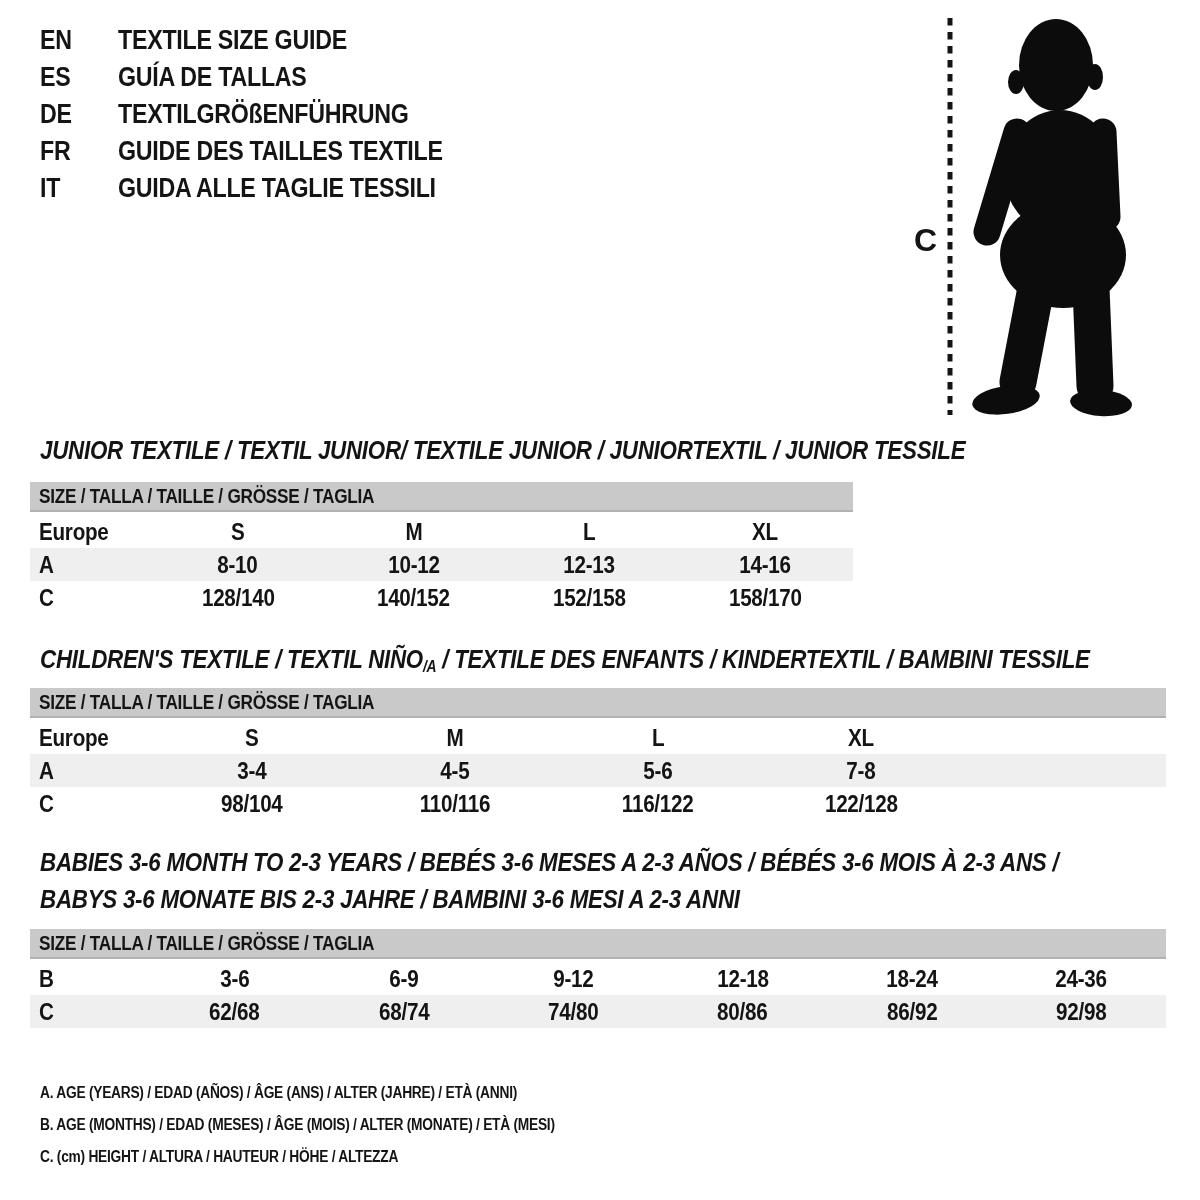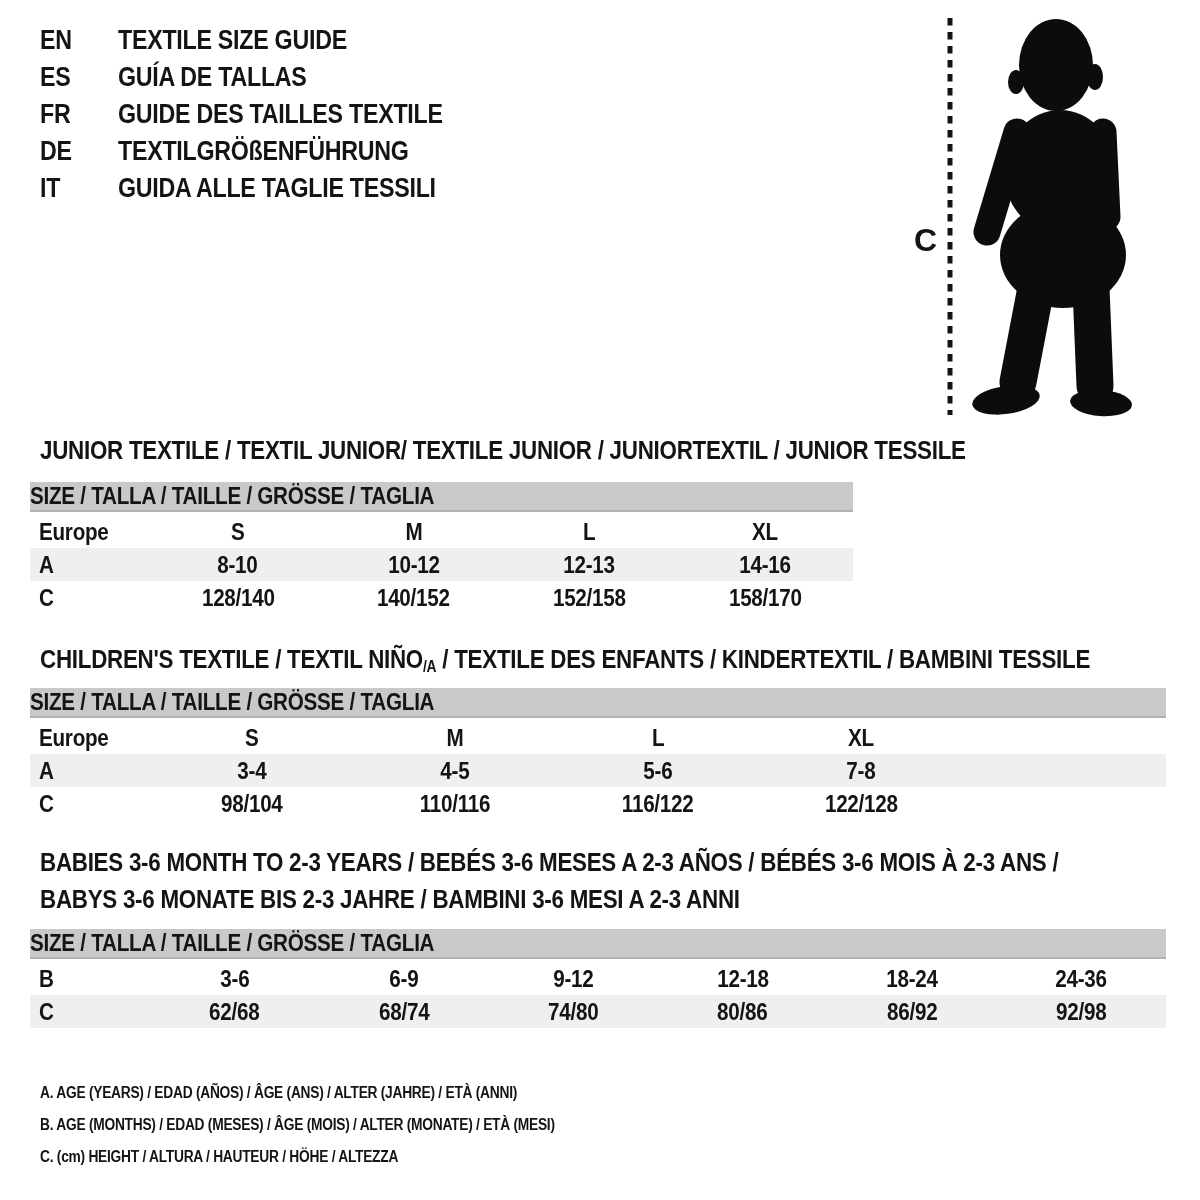--- a/index.html
+++ b/index.html
@@ -34,31 +34,31 @@
     font-size: 27px; font-weight: 700;
   }
 
   
   .fig { position: absolute; left: 895px; top: 10px; width: 260px; height: 412px; }
   .fig text { font-family: "Liberation Sans", sans-serif; }
 
   
   .headline {
     position: absolute; left: 40px;
-    font-size: 26px; font-weight: 700; line-height: 37px;
+    font-size: 26px; font-weight: 700; line-height: 37px; font-style: italic;
   }
   .sub-a { font-size: 0.62em; vertical-align: -0.22em; }
 
   
   .size-table { position: absolute; left: 30px; }
   .size-table .bar {
     height: 30px; background: #c9c9c9;
     border-bottom: 2px solid #b2b2b2;
-    line-height: 28px; 
-    font-size: 24px; font-weight: 700;
+    line-height: 28px; padding-left: 9px;
+    font-size: 20px; font-weight: 700;
   }
   .rows { margin-top: 3px; }
   .trow {
     display: grid;
     height: 33px; line-height: 33px;
     font-size: 24px; font-weight: 700;
   }
   .cols4 { grid-template-columns: 120px repeat(4, 1fr); }
   .cols5 { grid-template-columns: 120px repeat(5, 1fr); }
   .cols6 { grid-template-columns: 120px repeat(6, 1fr); }
@@ -78,26 +78,26 @@
   <div class="lang-list">
     <div class="lang-row">
       <span class="cond">EN</span>
       <span class="cond">TEXTILE SIZE GUIDE</span>
     </div>
     <div class="lang-row">
       <span class="cond">ES</span>
       <span class="cond">GUÍA DE TALLAS</span>
     </div>
     <div class="lang-row">
+      <span class="cond">DE</span>
+      <span class="cond">TEXTILGRÖßENFÜHRUNG</span>
+    </div>
+    <div class="lang-row">
       <span class="cond">FR</span>
       <span class="cond">GUIDE DES TAILLES TEXTILE</span>
-    </div>
-    <div class="lang-row">
-      <span class="cond">DE</span>
-      <span class="cond">TEXTILGRÖßENFÜHRUNG</span>
     </div>
     <div class="lang-row">
       <span class="cond">IT</span>
       <span class="cond">GUIDA ALLE TAGLIE TESSILI</span>
     </div>
   </div>
 
   <svg class="fig" viewBox="0 0 260 412" aria-hidden="true">
     <g fill="#0c0c0c" stroke="none">
       <ellipse cx="161" cy="55" rx="37" ry="46"></ellipse>

